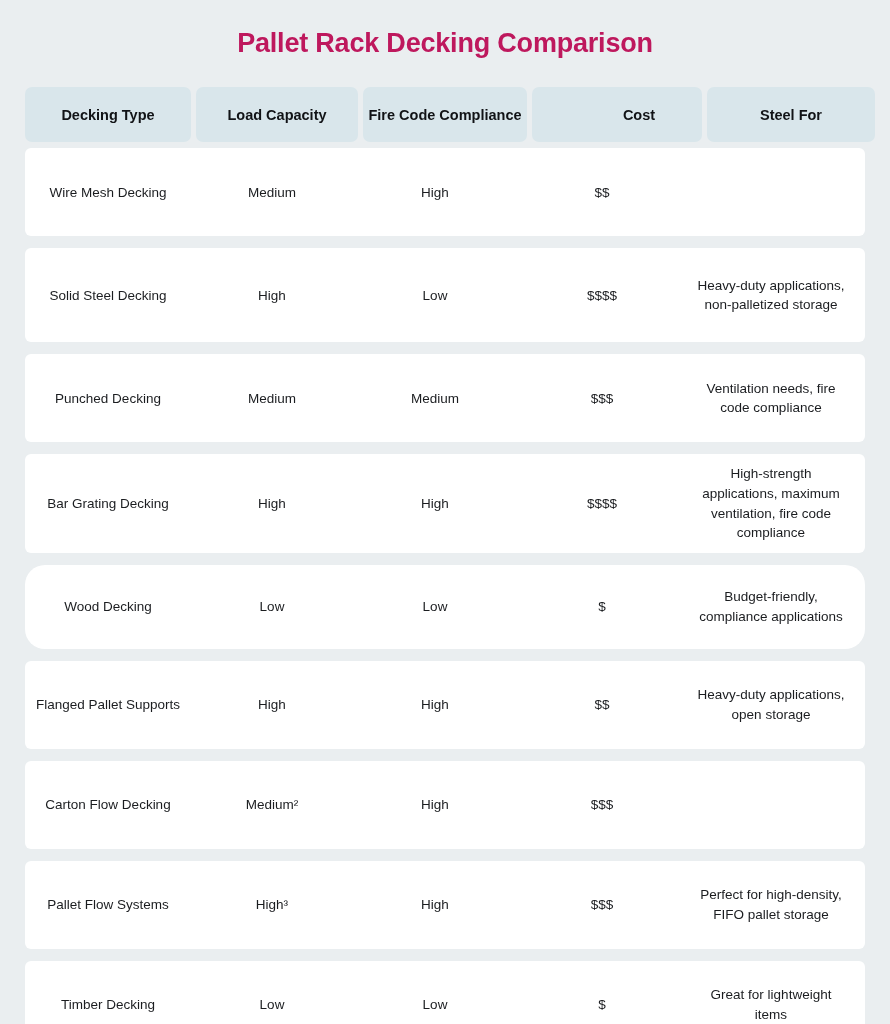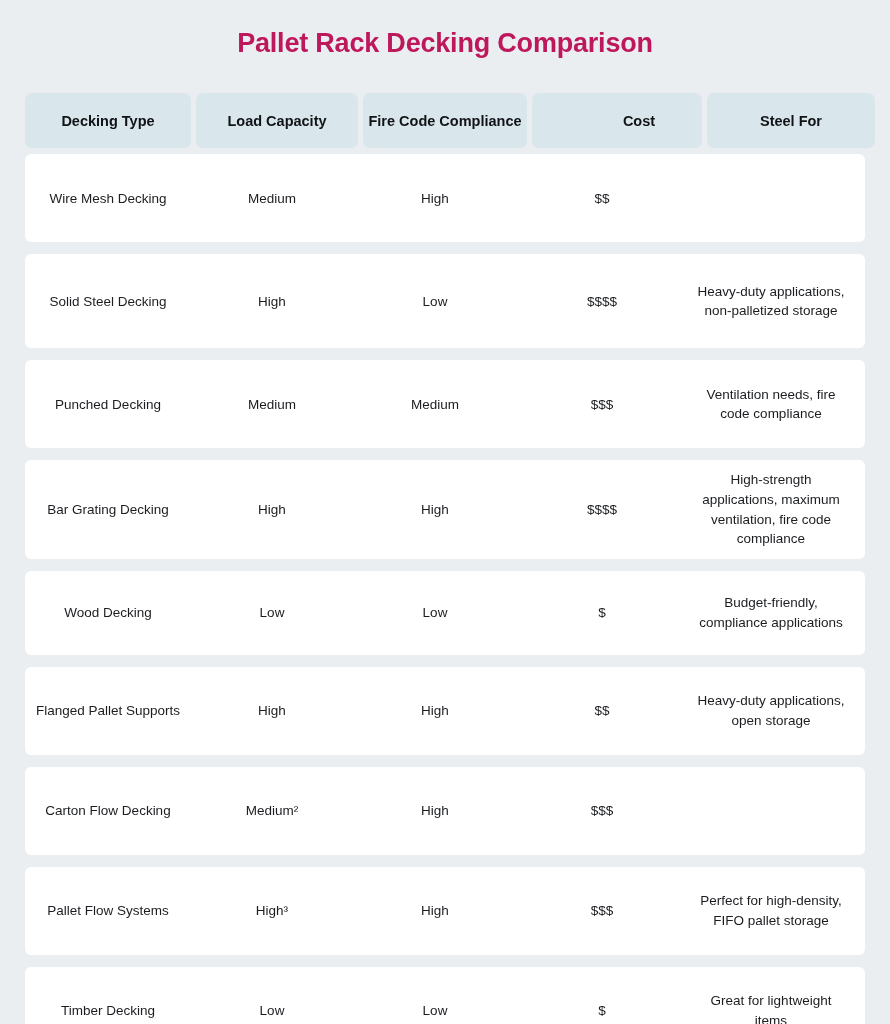--- a/index.html
+++ b/index.html
@@ -39,21 +39,20 @@
     margin: 0 auto;
     width: 840px;
     padding-top: 28px;
     box-sizing: content-box;
   }
 
   .thead {
     display: flex;
     gap: 5px;
     margin-bottom: 6px;
-    margin-top: 6px;
   }
 
   .th {
     background: #d9e6eb;
     border-radius: 7px;
     min-height: 55px;
     display: flex;
     align-items: center;
     justify-content: center;
     text-align: center;
@@ -94,21 +93,21 @@
     font-size: 13.5px;
     color: #1b1d20;
     line-height: 1.45;
     padding: 10px 6px;
     box-sizing: border-box;
   }
 
   
   .tr.h-a { min-height: 88px; }
   .tr.h-b { min-height: 94px; }
-  .tr.h-c { min-height: 84px; }
+  .tr.h-c { min-height: 84px; border-radius: 20px; }
 </style>
 </head>
 <body>
 
 <div class="page">
 
   <h1 class="title">Pallet Rack Decking Comparison</h1>
 
   <div class="table-wrap">
 

